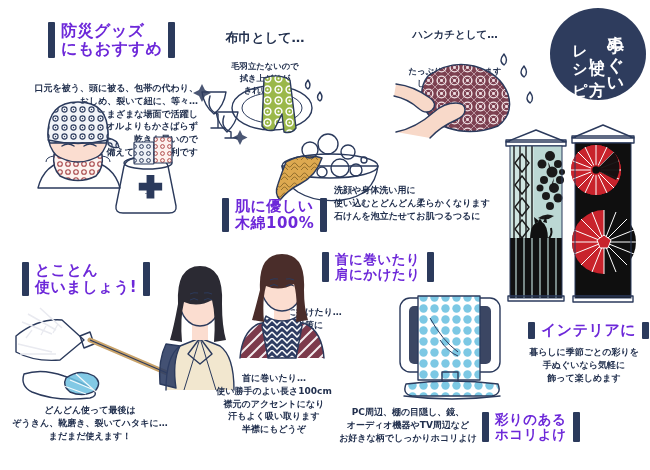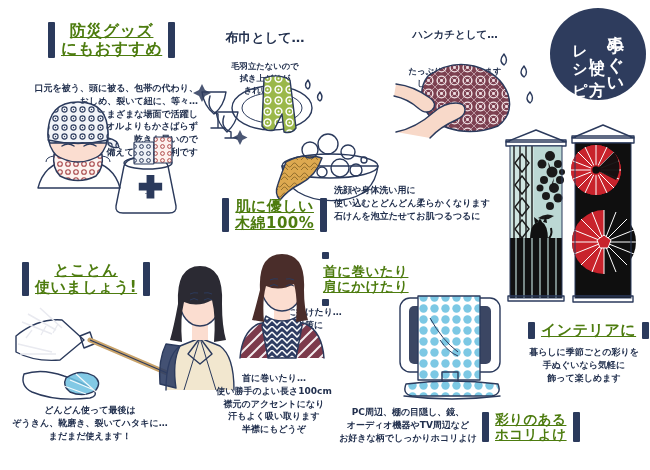--- a/index.html
+++ b/index.html
@@ -9,24 +9,23 @@
     font-family:"DejaVu Sans","Liberation Sans",sans-serif;
     color:#2b3754;
   }
   .page{position:relative;width:650px;height:470px;}
   .abs{position:absolute;}
 
   
   .headline{display:flex;align-items:stretch;gap:5px;}
   .headline .bar{width:7px;background:#2b3a5c;flex:0 0 7px;border-radius:1px;}
   .headline .htext{
-    font-weight:bold;color:#4d7c0f;line-height:1.12;
-    letter-spacing:.5px;white-space:pre-line;text-align:center;
+    font-weight:bold;color:#6d28d9;line-height:1.12;
+    letter-spacing:.5px;white-space:pre-line;text-align:left;
     padding:0 1px;
-    text-decoration:underline;
   }
   .h-lg .htext{font-size:16px;}
   .h-md .htext{font-size:15px;}
   .h-sm .htext{font-size:13.5px;}
 
   .note{
     font-size:9px;line-height:1.42;color:#22304e;
     white-space:pre-line;font-weight:bold;
   }
   .note.r{text-align:right;}
@@ -319,21 +318,21 @@
     <path d="M34 62 q16 10 32 0 l4 10 l-6 32 h-28 l-6 -32 z" class="ink"></path>
 
     <ellipse cx="50" cy="34" rx="20" ry="23" class="skin"></ellipse>
     <ellipse cx="50" cy="34" rx="20" ry="23" class="ink"></ellipse>
 
     <path d="M28 36 q-2 -36 22 -36 q24 0 22 36 q0 18 4 30 l-12 2 q2 -24 -2 -38 q-14 8 -28 2 q-4 14 -2 36 l-12 -2 q4 -14 8 -30 z" class="hairbrown"></path>
     <path d="M38 32 q4 -3 8 0 M54 32 q4 -3 8 0" class="ink-thin"></path>
     <path d="M38 26 q4 -2 8 -1 M54 25 q4 -1 8 1" class="ink-thin"></path>
   </svg>
 
-  <div class="abs headline h-sm" style="left:322px;top:252px;flex-direction:column;">
+  <div class="abs headline h-sm" style="left:322px;top:252px;">
     <div class="bar"></div>
     <div class="htext">首に巻いたり
 肩にかけたり</div>
     <div class="bar"></div>
   </div>
 
   <div class="abs note c" style="left:186px;top:372px;width:176px;">首に巻いたり…
 使い勝手のよい長さ100cm
 襟元のアクセントになり
 汗もよく吸い取ります

